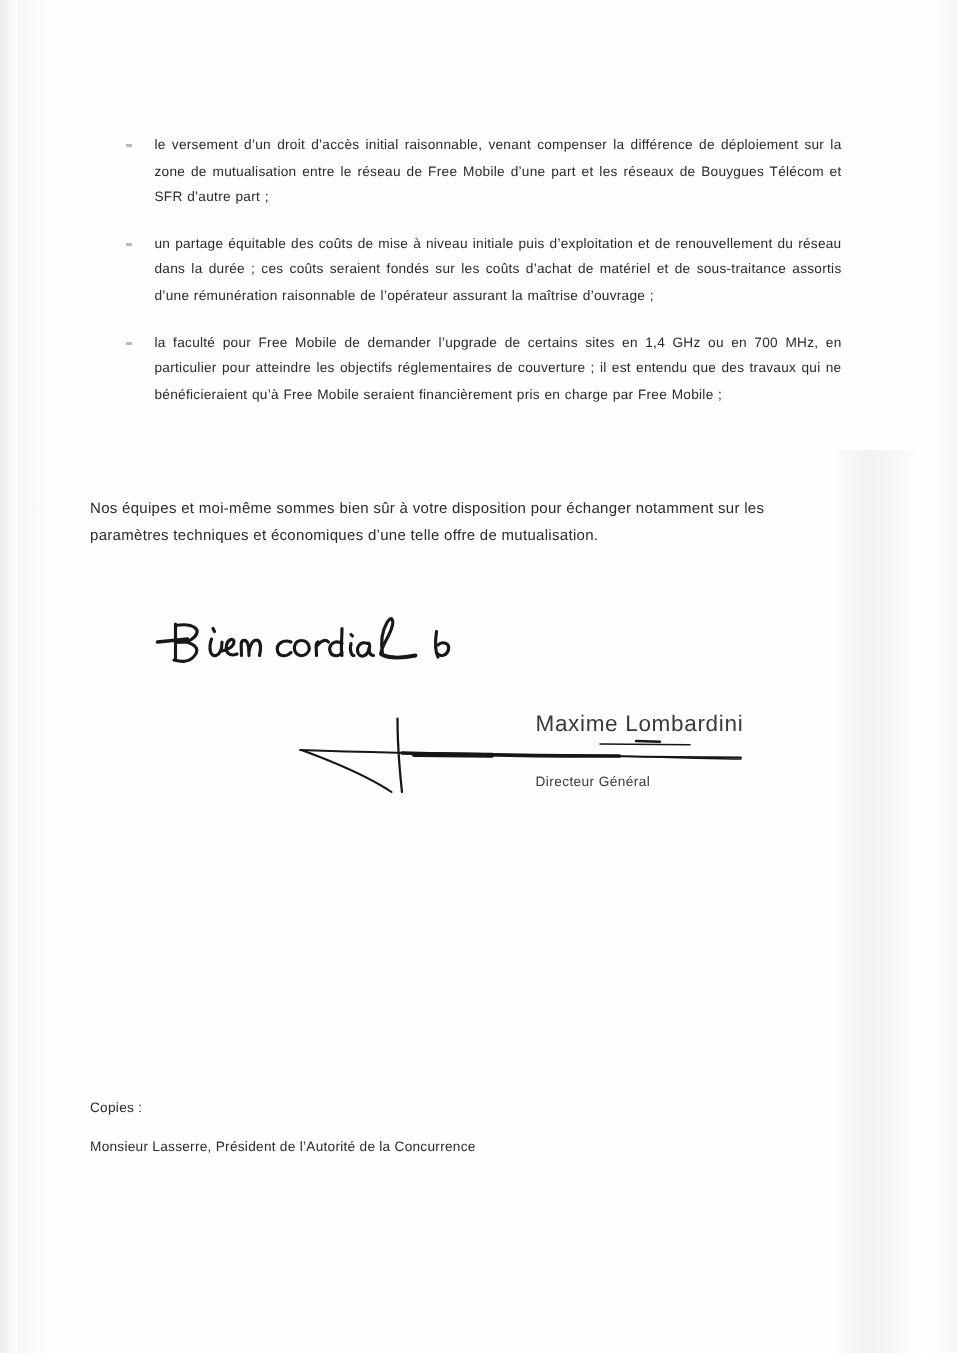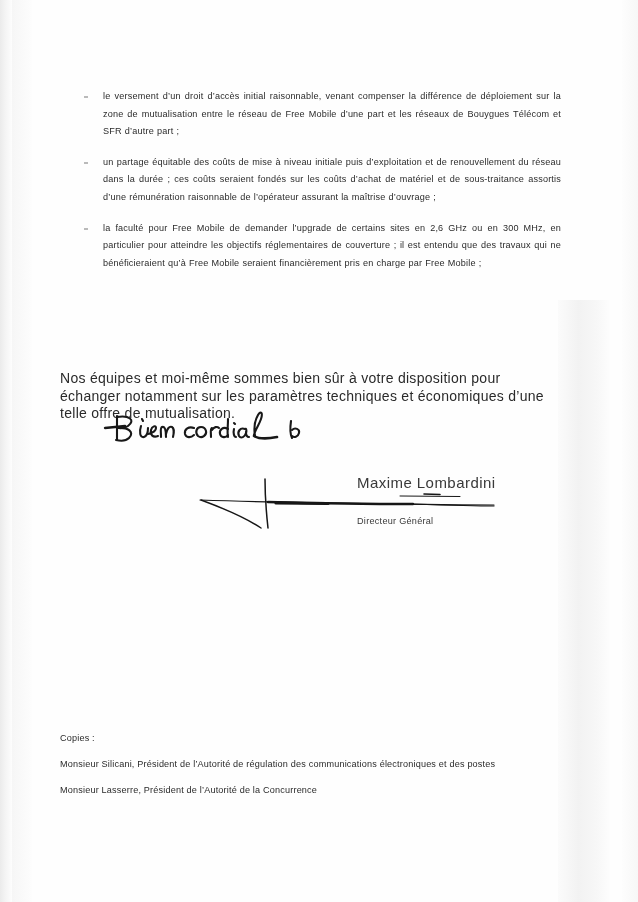--- a/index.html
+++ b/index.html
@@ -81,26 +81,25 @@
     line-height: 17.6px;
     color: #2c2c2c;
     text-align: justify;
     letter-spacing: 0.02em;
     word-spacing: 0.04em;
   }
 
   
   .para {
     position: absolute;
-    font-size: 14px;
+    font-size: 10px;
     line-height: 17.6px;
     color: #2c2c2c;
     letter-spacing: 0.02em;
     text-align: left;
-    margin-top: 39px;
   }
   .para-closing-note {
     left: 60px;
     top: 331px;
     width: 505px;
   }
   .para-salutation {
     left: 60px;
     top: 388px;
     width: 500px;
@@ -185,21 +184,21 @@
         <span class="bullet-text">le versement d’un droit d’accès initial raisonnable, venant compenser la différence de déploiement sur la zone de mutualisation entre le réseau de Free Mobile d’une part et les réseaux de Bouygues Télécom et SFR d’autre part ;</span>
       </div>
 
       <div class="bullet-item">
         <span class="bullet-marker"></span>
         <span class="bullet-text">un partage équitable des coûts de mise à niveau initiale puis d’exploitation et de renouvellement du réseau dans la durée ; ces coûts seraient fondés sur les coûts d’achat de matériel et de sous-traitance assortis d’une rémunération raisonnable de l’opérateur assurant la maîtrise d’ouvrage ;</span>
       </div>
 
       <div class="bullet-item">
         <span class="bullet-marker"></span>
-        <span class="bullet-text">la faculté pour Free Mobile de demander l’upgrade de certains sites en 2,6 GHz ou en 300 MHz, en particulier pour atteindre les objectifs réglementaires de couverture ; il est entendu que des travaux qui ne bénéficieraient qu’à Free Mobile seraient financièrement pris en charge par Free Mobile ;</span>
+        <span class="bullet-text">la faculté pour Free Mobile de demander l’upgrade de certains sites en 1,4 GHz ou en 700 MHz, en particulier pour atteindre les objectifs réglementaires de couverture ; il est entendu que des travaux qui ne bénéficieraient qu’à Free Mobile seraient financièrement pris en charge par Free Mobile ;</span>
       </div>
 
 
     </div>
 
     <div class="para para-closing-note">Nos équipes et moi-même sommes bien sûr à votre disposition pour échanger notamment sur les paramètres techniques et économiques d’une telle offre de mutualisation.</div>
 
 
     <div class="handwriting-block">
       
@@ -265,18 +264,17 @@
 
           <path d="M215 26 C245 27, 275 28, 296 28" stroke-width="1.1"></path>
         </g>
       </svg>
     </div>
 
     <div class="signature-title">Directeur Général</div>
 
     <div class="copies-block">
       <div class="copies-heading">Copies :</div>
-      <div class="copies-line">Monsieur Silicani, Président de l’Autorité de régulation des communications électroniques et des postes</div>
       <div class="copies-line">Monsieur Lasserre, Président de l’Autorité de la Concurrence</div>
     </div>
 
   </div>
 </div>
 
 </body></html>

